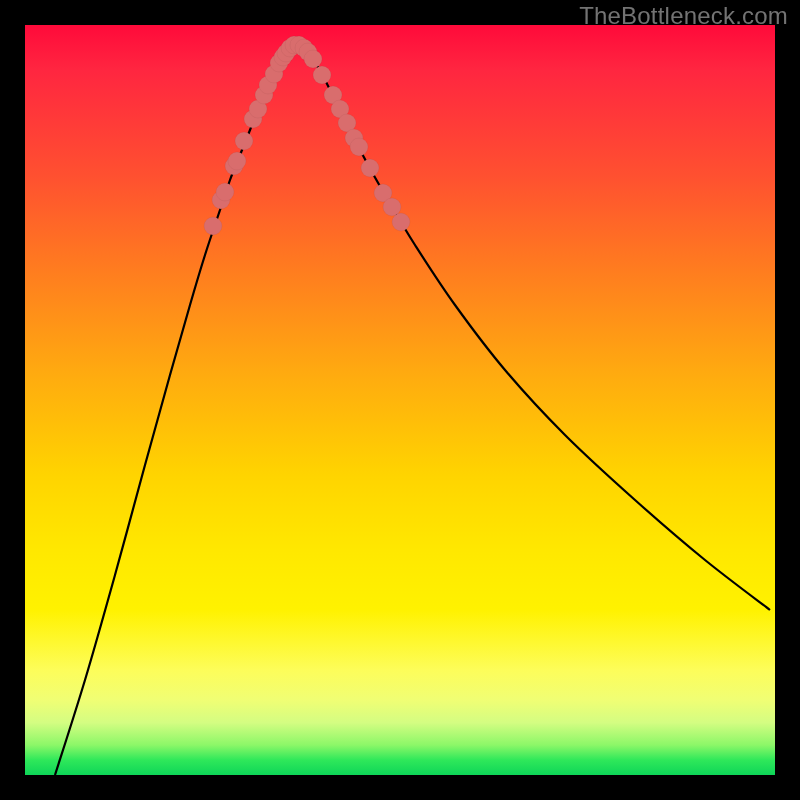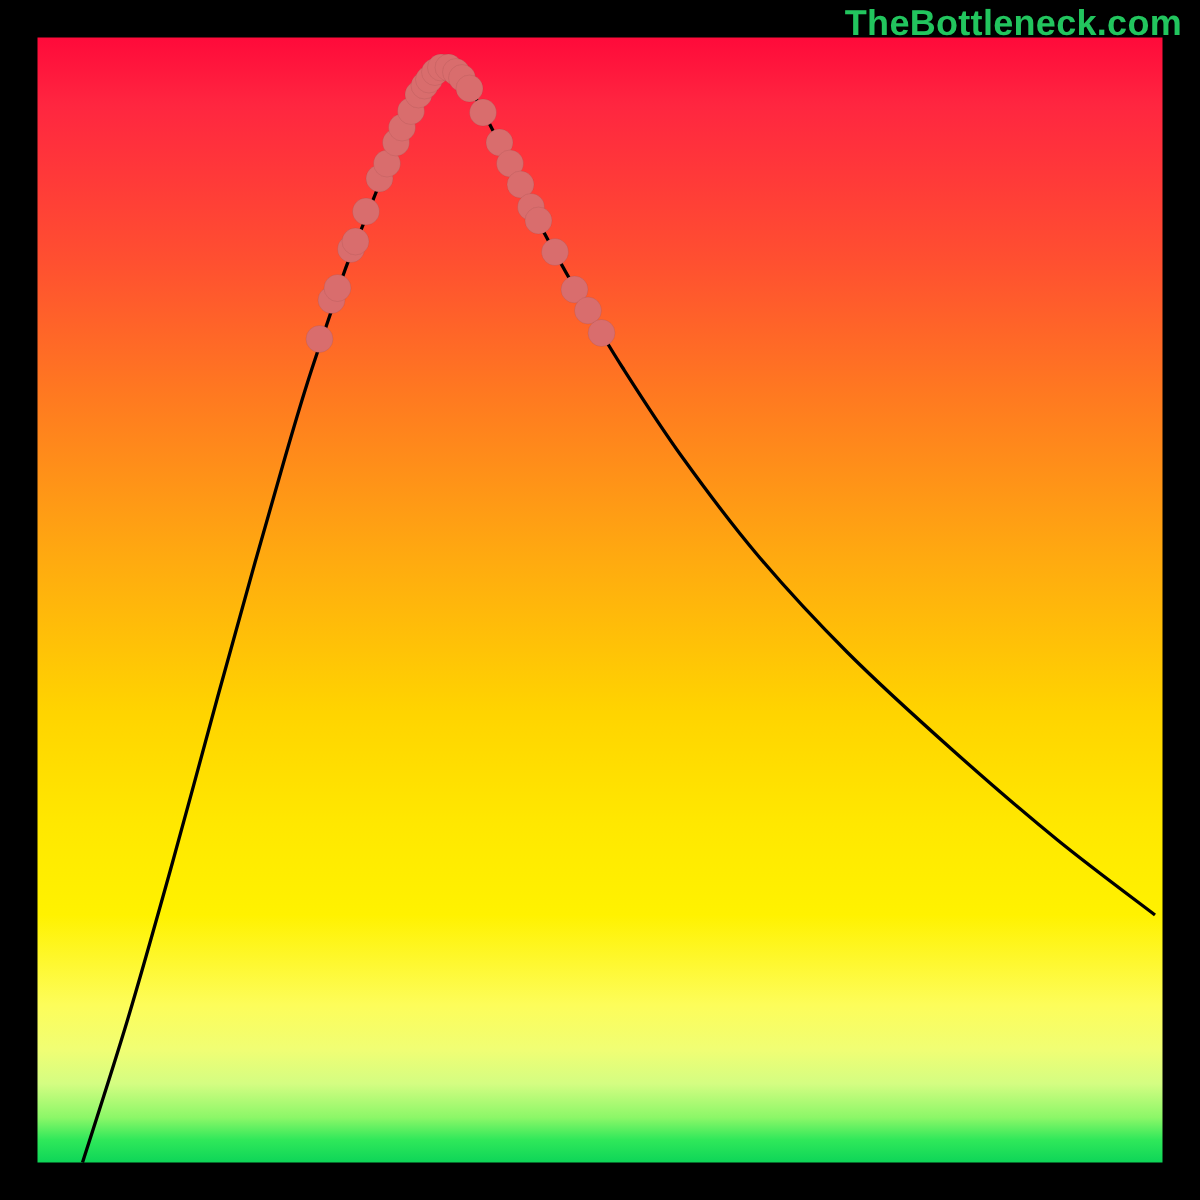--- a/index.html
+++ b/index.html
@@ -31,23 +31,23 @@
       #d4fd82 93%,
       #8cf768 96%,
       #2fe85a 98%,
       #0ed558 100%
     );
   }
   .watermark {
     position: absolute;
     top: 2px;
     right: 12px;
-    color: #22c55e;
+    color: #737373;
     font-size: 24px;
-    font-weight: 700;
+    font-weight: 400;
     letter-spacing: 0.2px;
     user-select: none;
   }
   svg.plot {
     position: absolute;
     left: 0;
     top: 0;
     width: 750px;
     height: 750px;
     overflow: visible;

